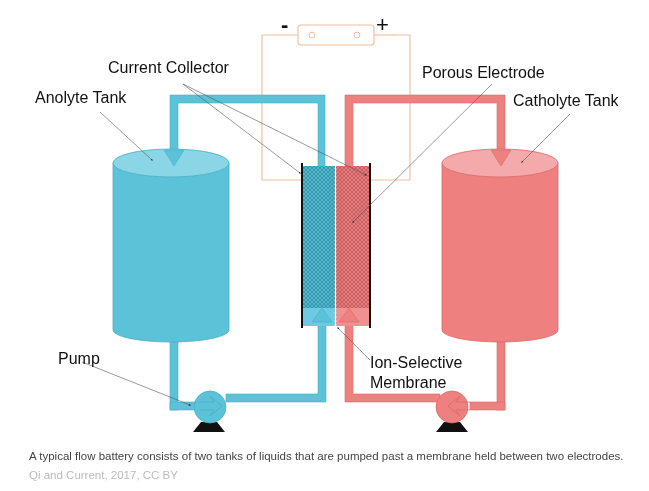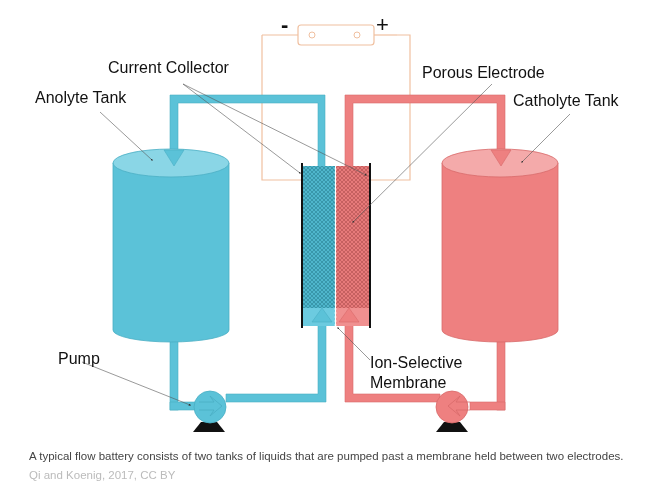--- a/index.html
+++ b/index.html
@@ -104,13 +104,13 @@
 
   <text class="lbl" x="108" y="73">Current Collector</text>
   <text class="lbl" x="422" y="78">Porous Electrode</text>
   <text class="lbl" x="35" y="103">Anolyte Tank</text>
   <text class="lbl" x="513" y="106">Catholyte Tank</text>
   <text class="lbl" x="58" y="364">Pump</text>
   <text class="lbl" x="370" y="368">Ion-Selective</text>
   <text class="lbl" x="370" y="388">Membrane</text>
 </svg>
 
-<div class="caption"><span>A typical flow battery consists of two tanks of liquids that are pumped past a membrane held between two electrodes.</span> <span class="credit">Qi and Koenig, 2017, CC BY</span></div>
+<div class="caption"><span>A typical flow battery consists of two tanks of liquids that are pumped past a membrane held between two electrodes.</span> <span class="credit">Qi and Current, 2017, CC BY</span></div>
 
 </body></html>

